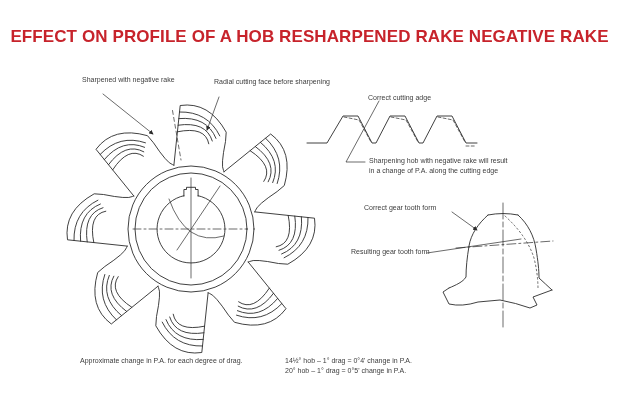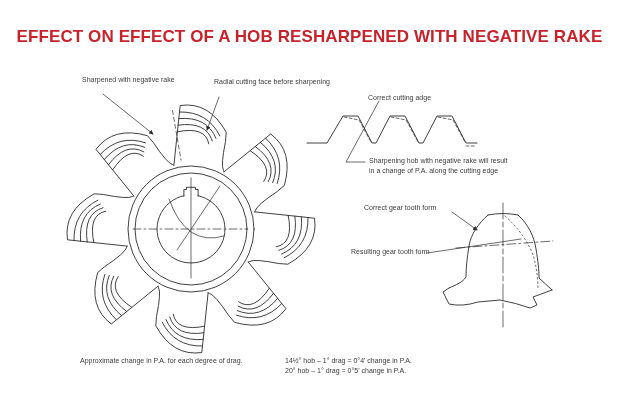--- a/index.html
+++ b/index.html
@@ -21,21 +21,21 @@
   }
   svg.art{position:absolute;left:0;top:0;}
   .stroke{fill:none;stroke:var(--line);stroke-width:0.9;stroke-linejoin:round;stroke-linecap:round;}
   .thin{fill:none;stroke:var(--line);stroke-width:0.7;stroke-linecap:round;}
 </style>
 </head>
 <body>
 
 <div class="stage">
 
-  <div class="title">EFFECT ON EFFECT OF A HOB RESHARPENED WITH NEGATIVE RAKE</div>
+  <div class="title">EFFECT ON PROFILE OF A HOB RESHARPENED RAKE NEGATIVE RAKE</div>
 
   <svg class="art" width="619" height="402" viewBox="0 0 619 402">
     <defs>
       <marker id="arr" viewBox="0 0 10 10" refX="8.5" refY="5" markerWidth="6.5" markerHeight="6.5" orient="auto">
         <path d="M0,0 L10,5 L0,10 z" fill="#2b2b2b"></path>
       </marker>
     </defs>
 
     <g>
 

